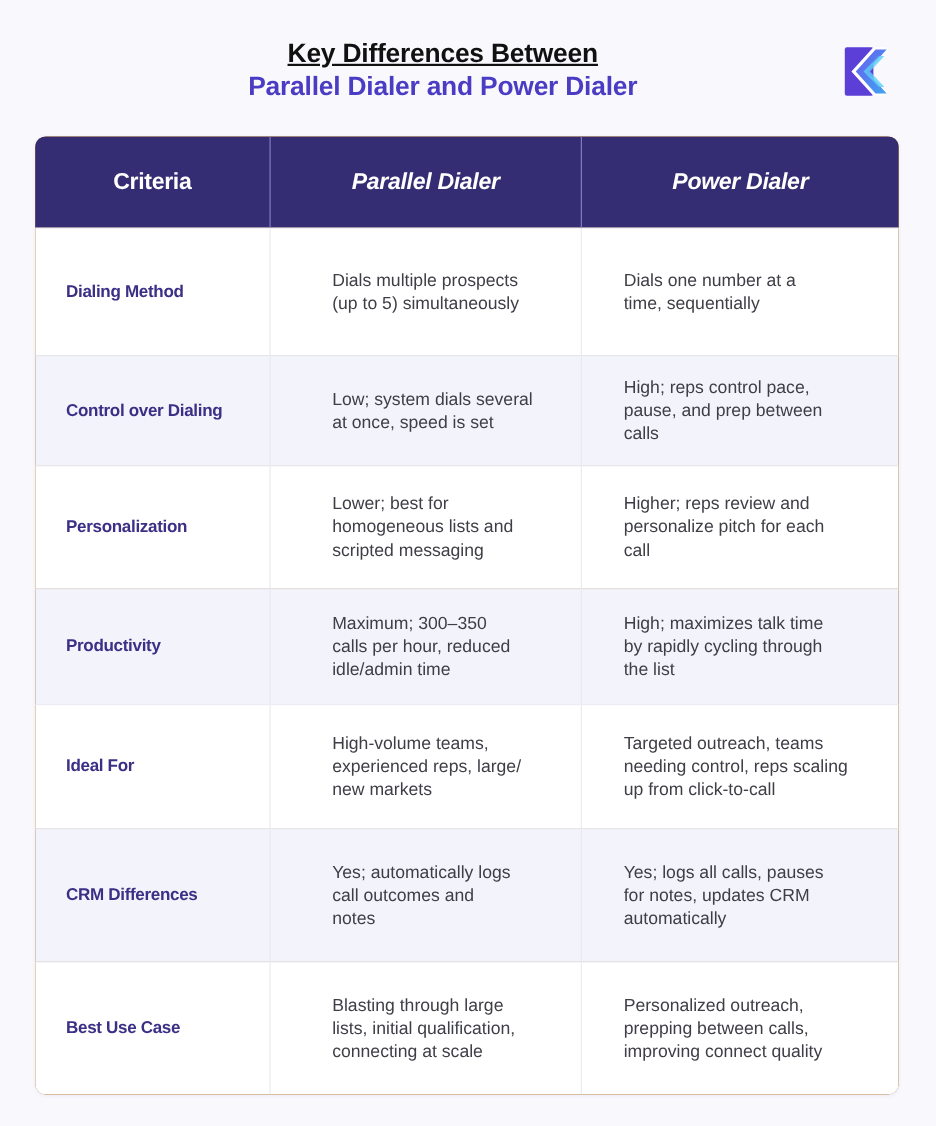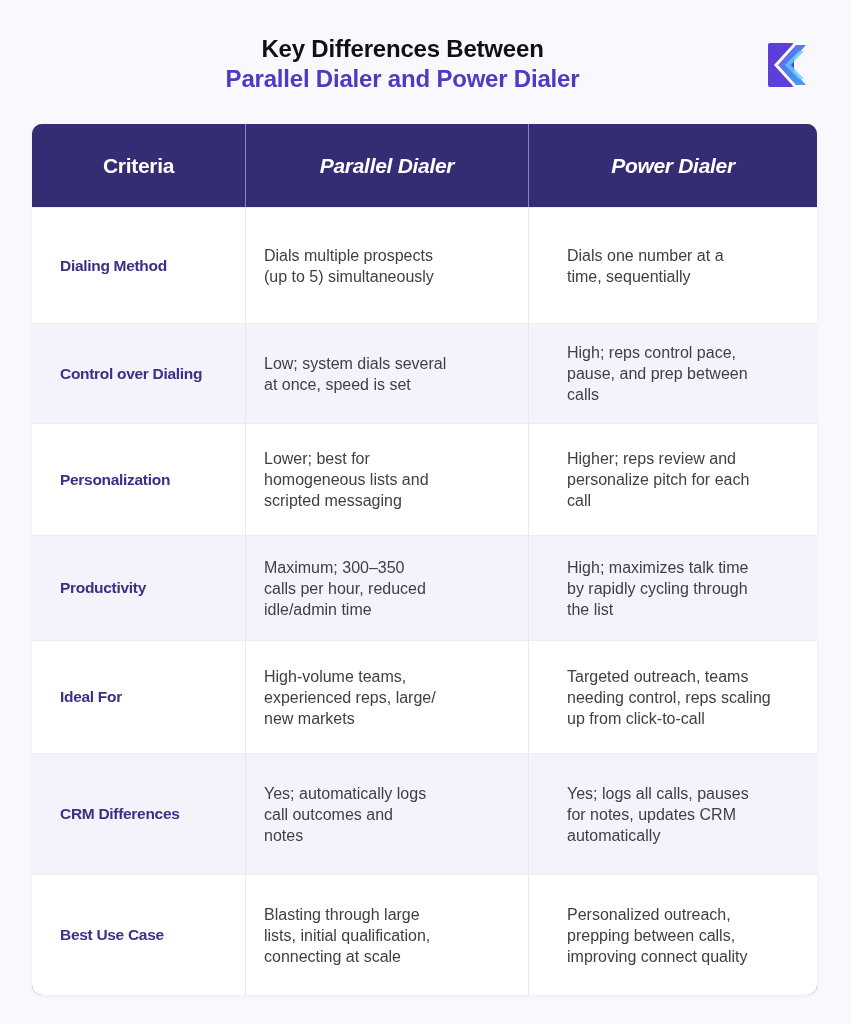--- a/index.html
+++ b/index.html
@@ -20,20 +20,21 @@
       left: 0;
       width: 805px;
       text-align: center;
     }
     .title-line1 {
       font-size: 24px;
       font-weight: bold;
       color: #111111;
       line-height: 30px;
       letter-spacing: -0.2px;
+      text-decoration: underline;
     }
     .title-line2 {
       font-size: 24px;
       font-weight: bold;
       color: #4b3cc4;
       line-height: 30px;
       letter-spacing: -0.2px;
     }
     .logo {
       position: absolute;
@@ -89,21 +90,21 @@
       background: #ffffff;
     }
     .criteria {
       padding-left: 28px;
       font-size: 15.5px;
       font-weight: bold;
       color: #3b2f86;
       letter-spacing: -0.3px;
     }
     .desc {
-      padding-left: 18px;
+      padding-left: 56px;
       padding-right: 14px;
       font-size: 16px;
       color: #3e3e46;
       line-height: 21px;
       white-space: pre-line;
     }
     .c2.desc { padding-left: 38px; padding-right: 10px; }
   </style>
 </head>
 <body>

